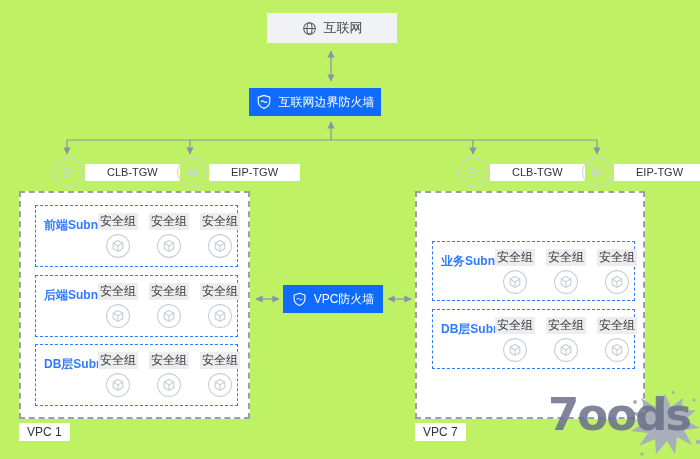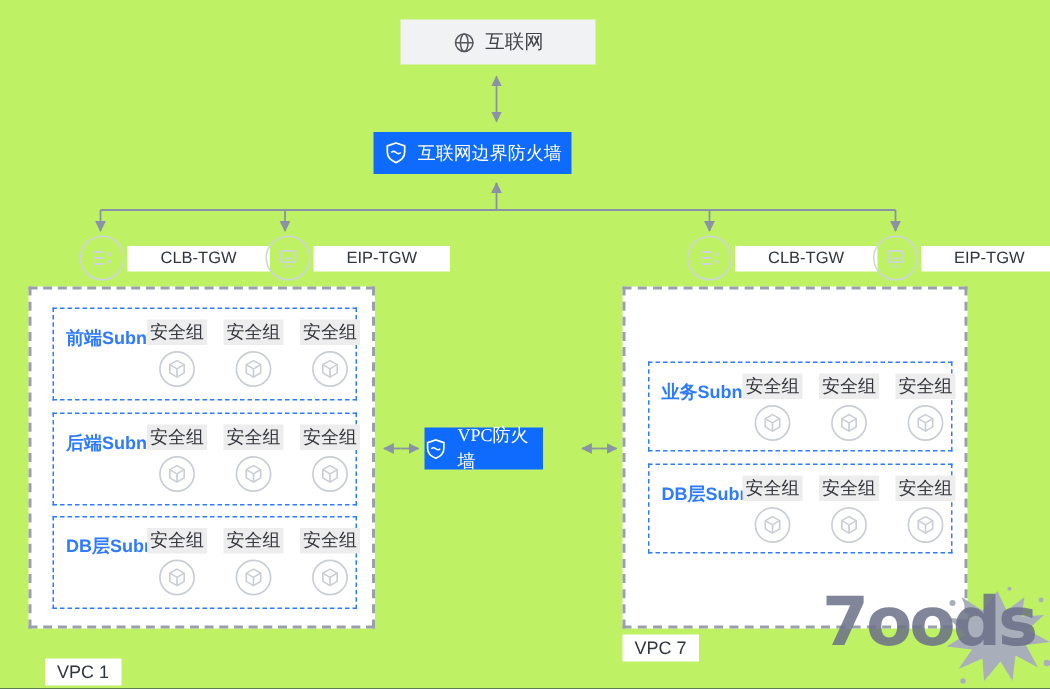--- a/index.html
+++ b/index.html
@@ -15,21 +15,21 @@
     position:absolute;left:267px;top:13px;width:130px;height:30px;
     background:#f1f2f4;display:flex;align-items:center;justify-content:center;
     gap:7px;color:#404347;font-size:13px;z-index:2;
   }
   
   .fw-box{
     position:absolute;display:flex;align-items:center;justify-content:center;
     gap:7px;background:#0e6bfe;color:#ffffff;font-size:12px;z-index:2;
   }
   .fw-inet{left:249px;top:88px;width:132px;height:28px;}
-  .fw-vpc{left:283px;top:285px;width:79px;height:28px;font-family:Liberation Serif, serif;}
+  .fw-vpc{left:283px;top:285px;width:100px;height:28px;}
 
   
   .gw{position:absolute;z-index:2;height:30px;}
   .gw-circle{
     width:30px;height:30px;border:1.5px solid #cfd4dd;border-radius:50%;
     box-sizing:border-box;display:flex;align-items:center;justify-content:center;
   }
   .gw-label{
     position:absolute;left:32px;top:7px;height:17px;line-height:17px;
     background:#ffffff;color:#30343c;font-size:11px;padding:0 22px;white-space:nowrap;
@@ -43,21 +43,21 @@
   .vpc{
     position:absolute;top:191px;width:231px;height:228px;background:#ffffff;
     border:2px dashed #9aa0ab;box-sizing:border-box;z-index:2;
   }
   .vpc1{left:19px;}
   .vpc2{left:415px;width:230px;}
   .vpc-tag{
     position:absolute;top:423px;height:18px;line-height:18px;background:#ffffff;
     color:#30343c;font-size:12px;padding:0 8px;z-index:2;
   }
-  .tag1{left:30px;margin-top:16px;}
+  .tag1{left:19px;}
   .tag2{left:415px;}
 
   .nat-banner{
     position:absolute;left:488px;top:190px;width:99px;height:22px;line-height:22px;
     background:#0e6bfe;color:#fff;font-size:12px;text-align:center;z-index:3;
   }
 
   
   .subnet{
     position:absolute;left:14px;width:203px;height:62px;

